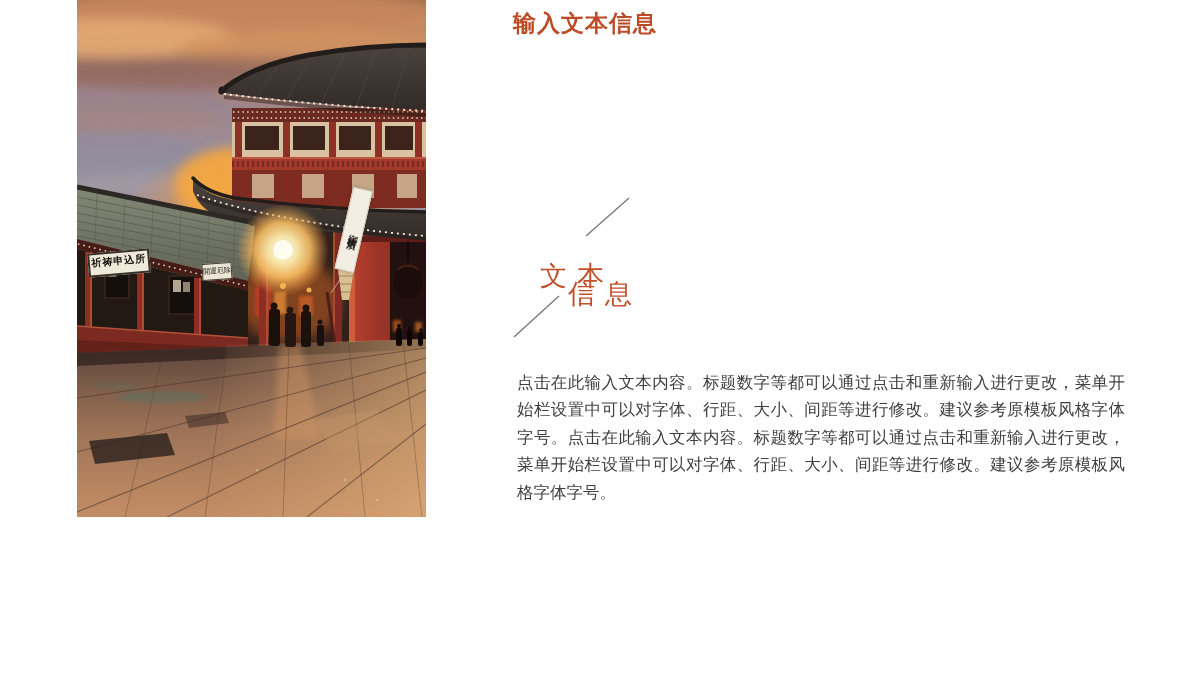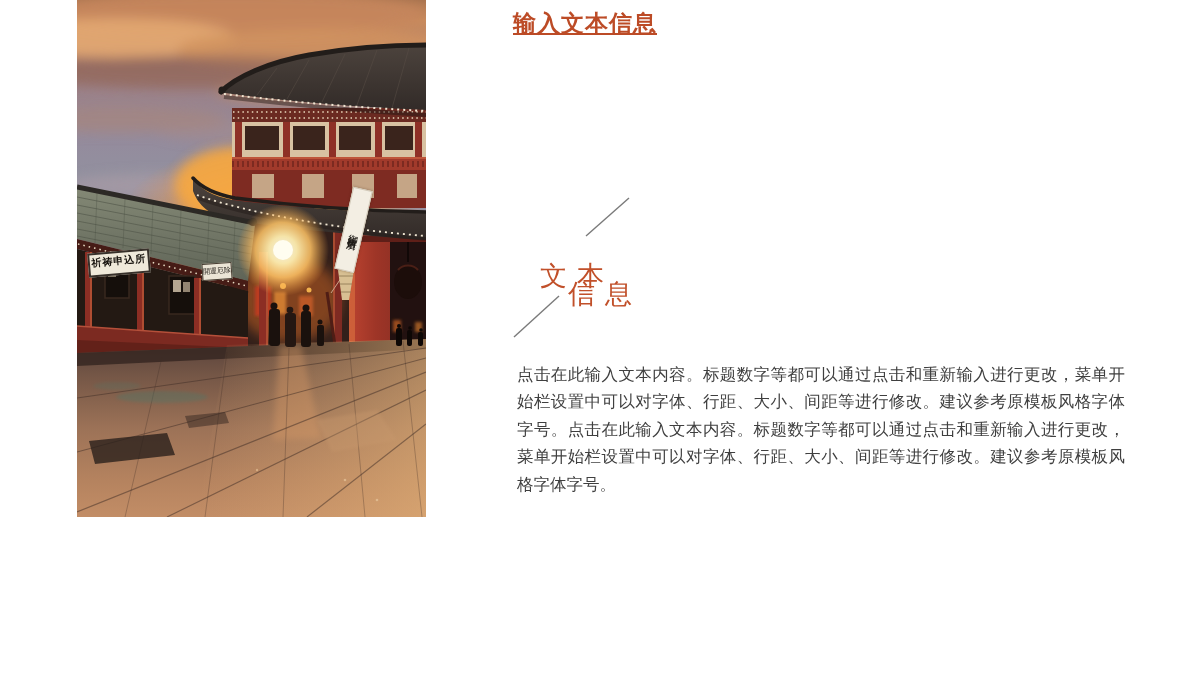--- a/index.html
+++ b/index.html
@@ -34,33 +34,33 @@
   .photo-sign-small{
     position:absolute;left:125px;top:263px;width:28px;height:15px;
     background:#ebe5d6;border:1px solid #453c31;
     transform:rotate(-4deg);
     font-size:7px;line-height:13px;color:#1c1712;text-align:center;
   }
 
   
   .title{
     position:absolute;left:513px;top:8px;
-    font-size:23px;font-weight:700;letter-spacing:1px;color:#bc4b26;text-decoration:underline;
+    font-size:23px;font-weight:700;letter-spacing:1px;color:#bc4b26;
   }
   .decor-lines{position:absolute;left:505px;top:190px;width:140px;height:160px;}
   .decor-word-1{
     position:absolute;left:540px;top:238px;
     font-size:27px;letter-spacing:10px;color:#c1502a;font-weight:400;margin-top:20px;
   }
   .decor-word-2{
     position:absolute;left:568px;top:276px;
     font-size:27px;letter-spacing:10px;color:#c1502a;font-weight:400;font-family:Liberation Mono, monospace;
   }
   .body-text{
-    position:absolute;left:517px;top:344px;width:608px;
+    position:absolute;left:517px;top:352px;width:608px;
     font-size:16.5px;line-height:27.6px;color:#3f3f3f;
     text-align:justify;
   }
 </style>
 </head>
 <body>
 
 <div class="slide">
 
   <div class="photo">

